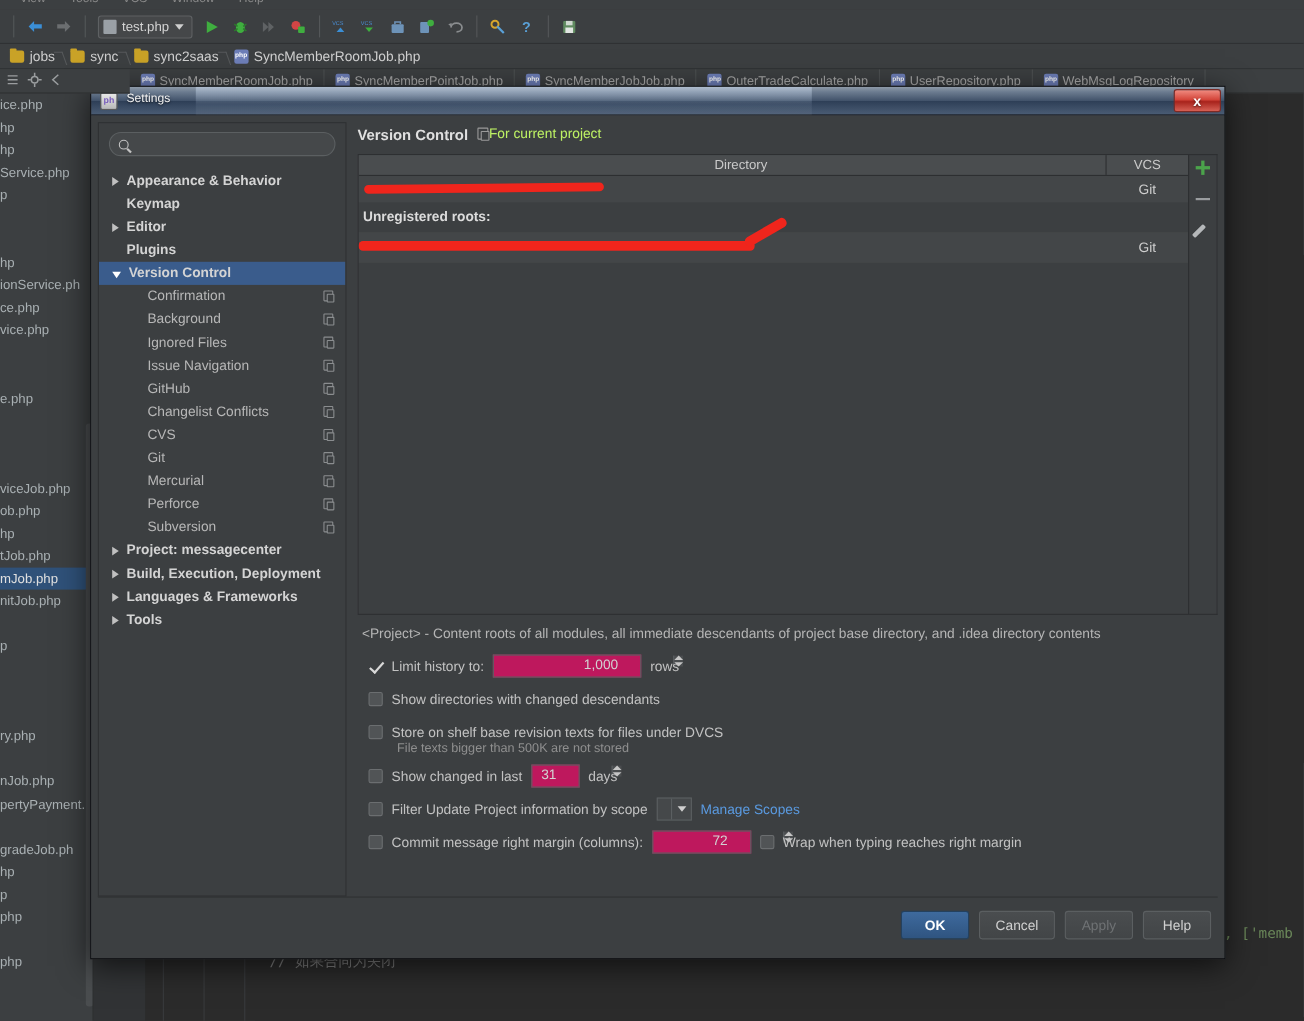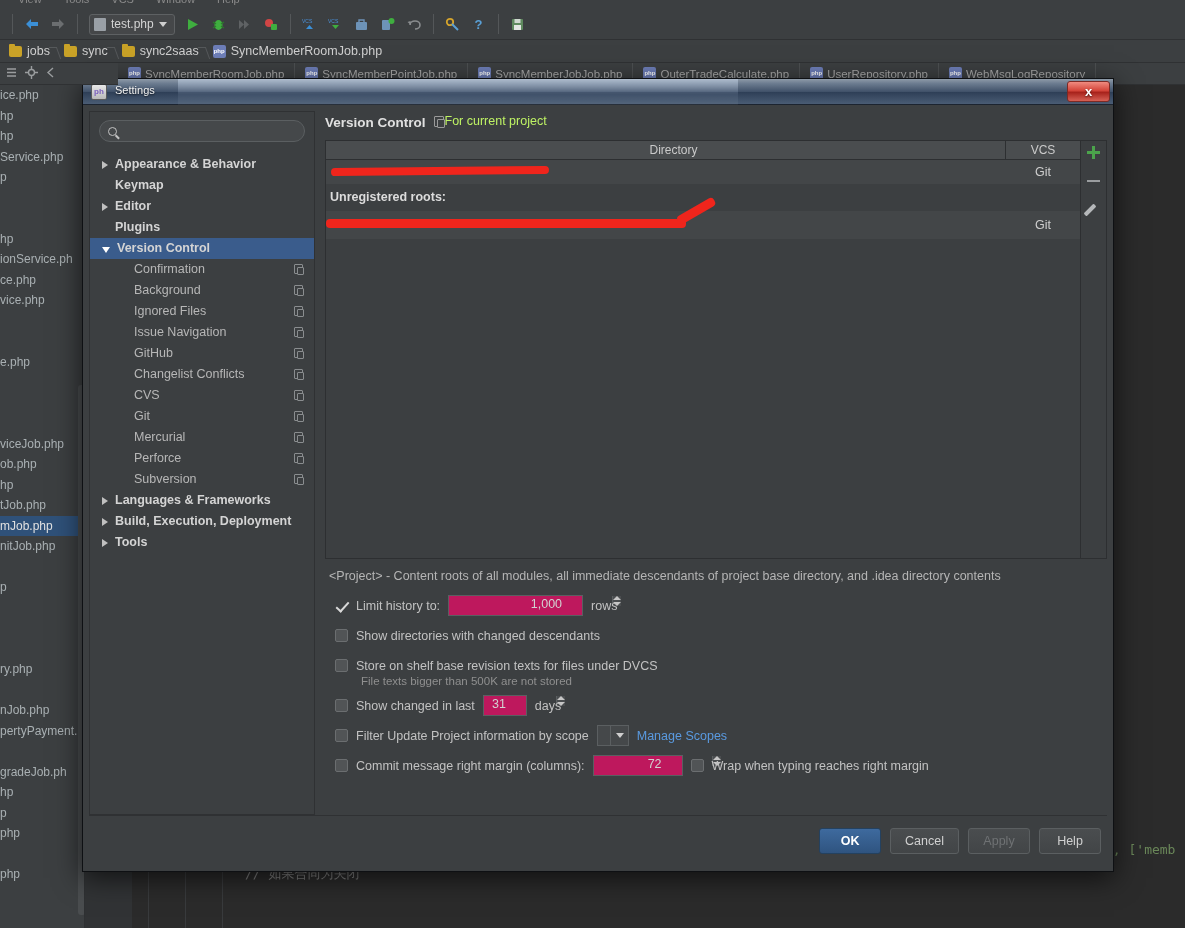--- a/index.html
+++ b/index.html
@@ -721,25 +721,29 @@
             <div class="tnode child">
               <span>Perforce</span>
               <span class="copyico"></span>
             </div>
             <div class="tnode child">
               <span>Subversion</span>
               <span class="copyico"></span>
             </div>
             <div class="tnode bold">
               <span class="arrow"></span>
-              <span>Languages &amp; Frameworks</span>
+              <span>Project: messagecenter</span>
             </div>
             <div class="tnode bold">
               <span class="arrow"></span>
               <span>Build, Execution, Deployment</span>
+            </div>
+            <div class="tnode bold">
+              <span class="arrow"></span>
+              <span>Languages &amp; Frameworks</span>
             </div>
             <div class="tnode bold">
               <span class="arrow"></span>
               <span>Tools</span>
             </div>
           </div>
       </div>
 
       <div class="rightpane">
 

